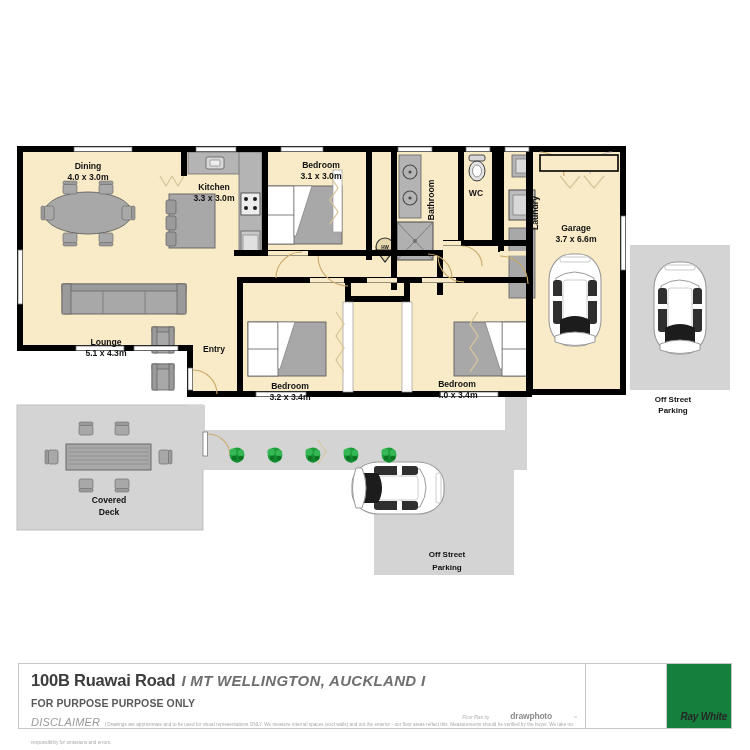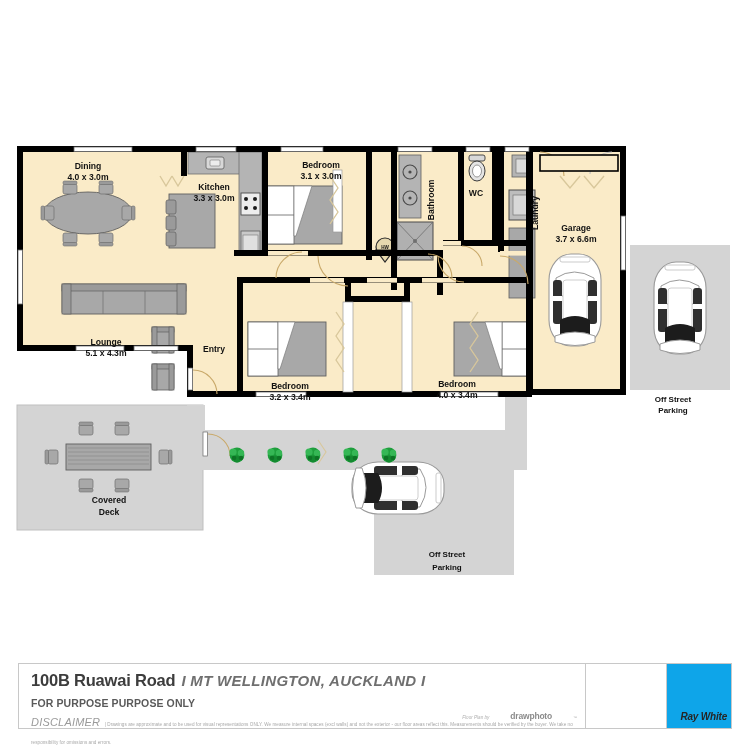--- a/index.html
+++ b/index.html
@@ -26,21 +26,21 @@
   .disc-wrap{margin-top:3px;max-width:548px;}
   .disc-word{font-size:11px;font-style:italic;color:#9a9a9a;letter-spacing:.2px;}
   .disc-body{font-size:4.6px;color:#a8a8a8;line-height:1.55;letter-spacing:.05px;}
 
   #credit{position:absolute;right:8px;bottom:7px;display:flex;align-items:baseline;gap:21px;
           white-space:nowrap;}
   .credit-pre{font-size:4.6px;color:#b0b0b0;font-style:italic;}
   .credit-brand{font-size:8.5px;font-weight:bold;color:#8c8c8c;letter-spacing:-.2px;}
   .credit-tm{font-size:4px;color:#b0b0b0;vertical-align:super;}
 
-  #rw{position:absolute;right:0px;top:0px;width:64px;height:64px;background:#0ea5e9;}
+  #rw{position:absolute;right:0px;top:0px;width:64px;height:64px;background:#15803d;}
   #rw span{position:absolute;left:0;right:4px;bottom:6px;text-align:right;
            font-size:10px;font-weight:bold;font-style:italic;color:#262626;letter-spacing:-.2px;}
 
   .lbl{font-family:"Liberation Sans","DejaVu Sans",sans-serif;font-weight:bold;
        fill:#111;text-anchor:middle;}
   .lbl-name{font-size:8.6px;}
   .lbl-dim{font-size:8.6px;}
   .lbl-sm{font-size:8px;}
   .lbl-hw{font-size:4.6px;font-weight:bold;fill:#111;text-anchor:middle;}
 </style>

